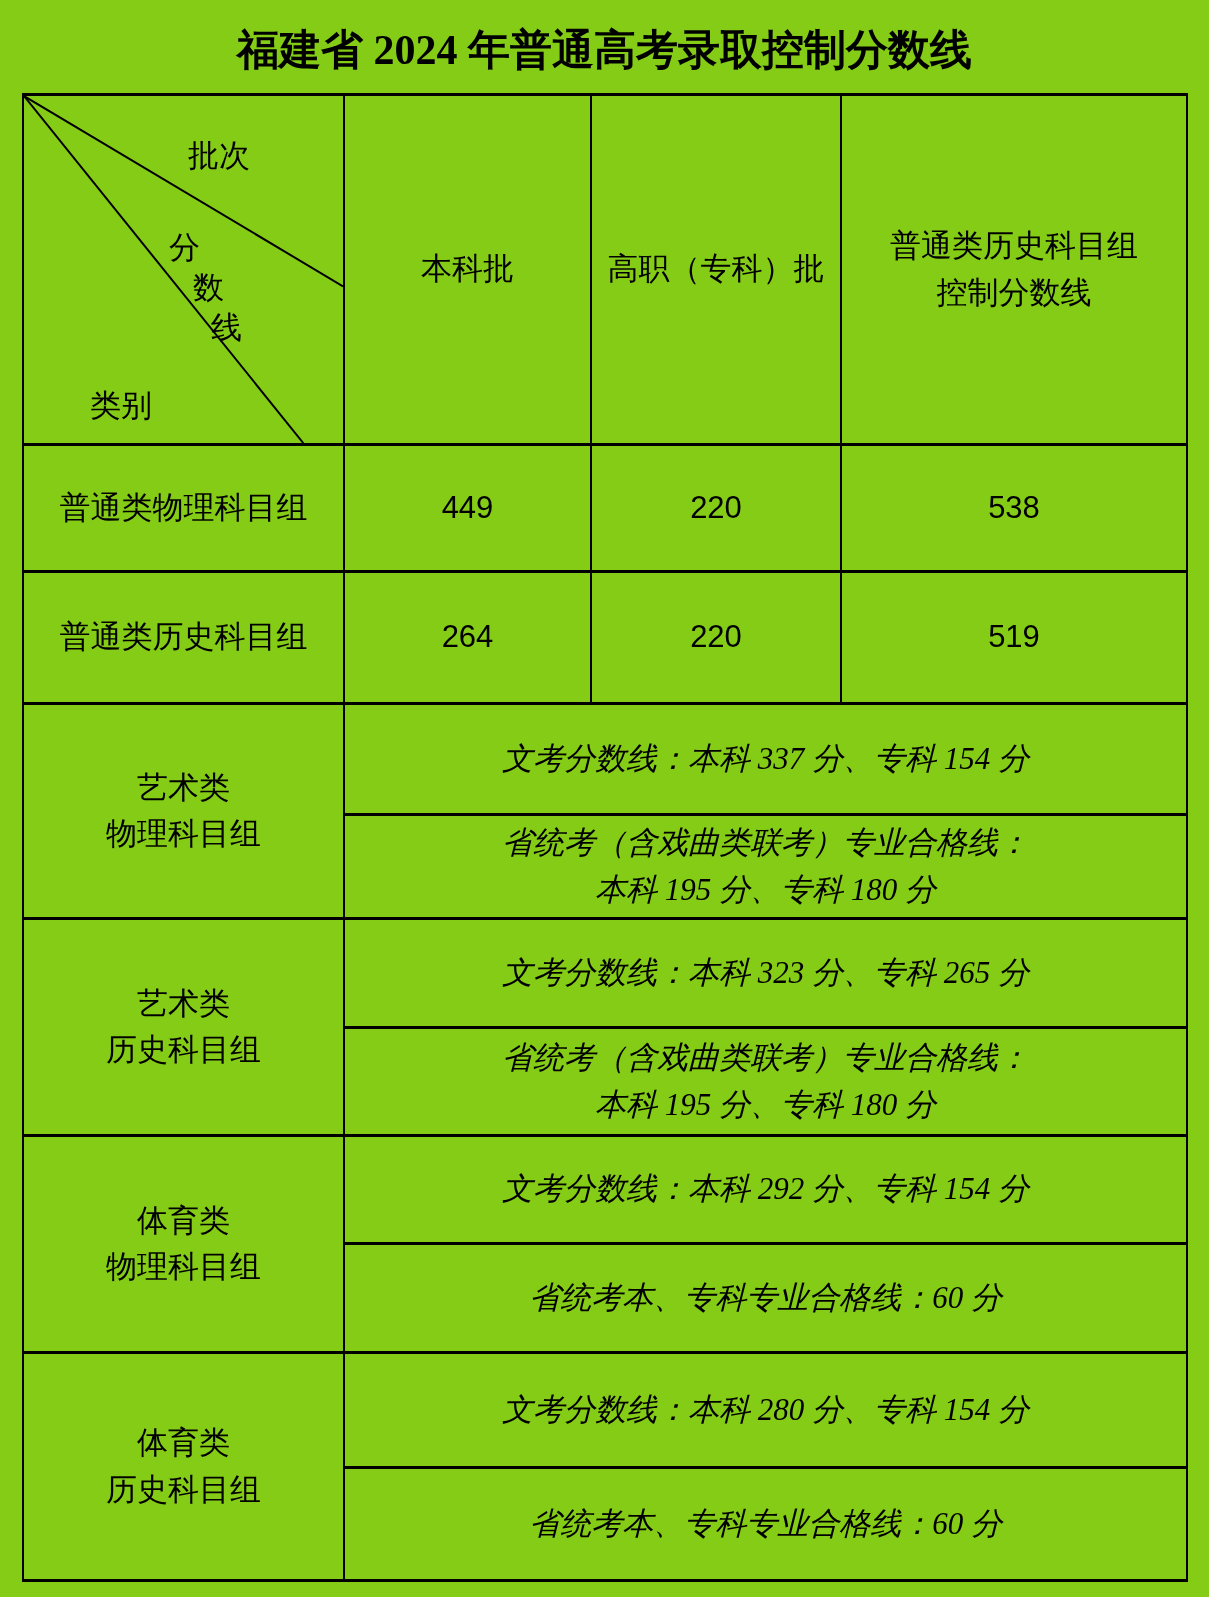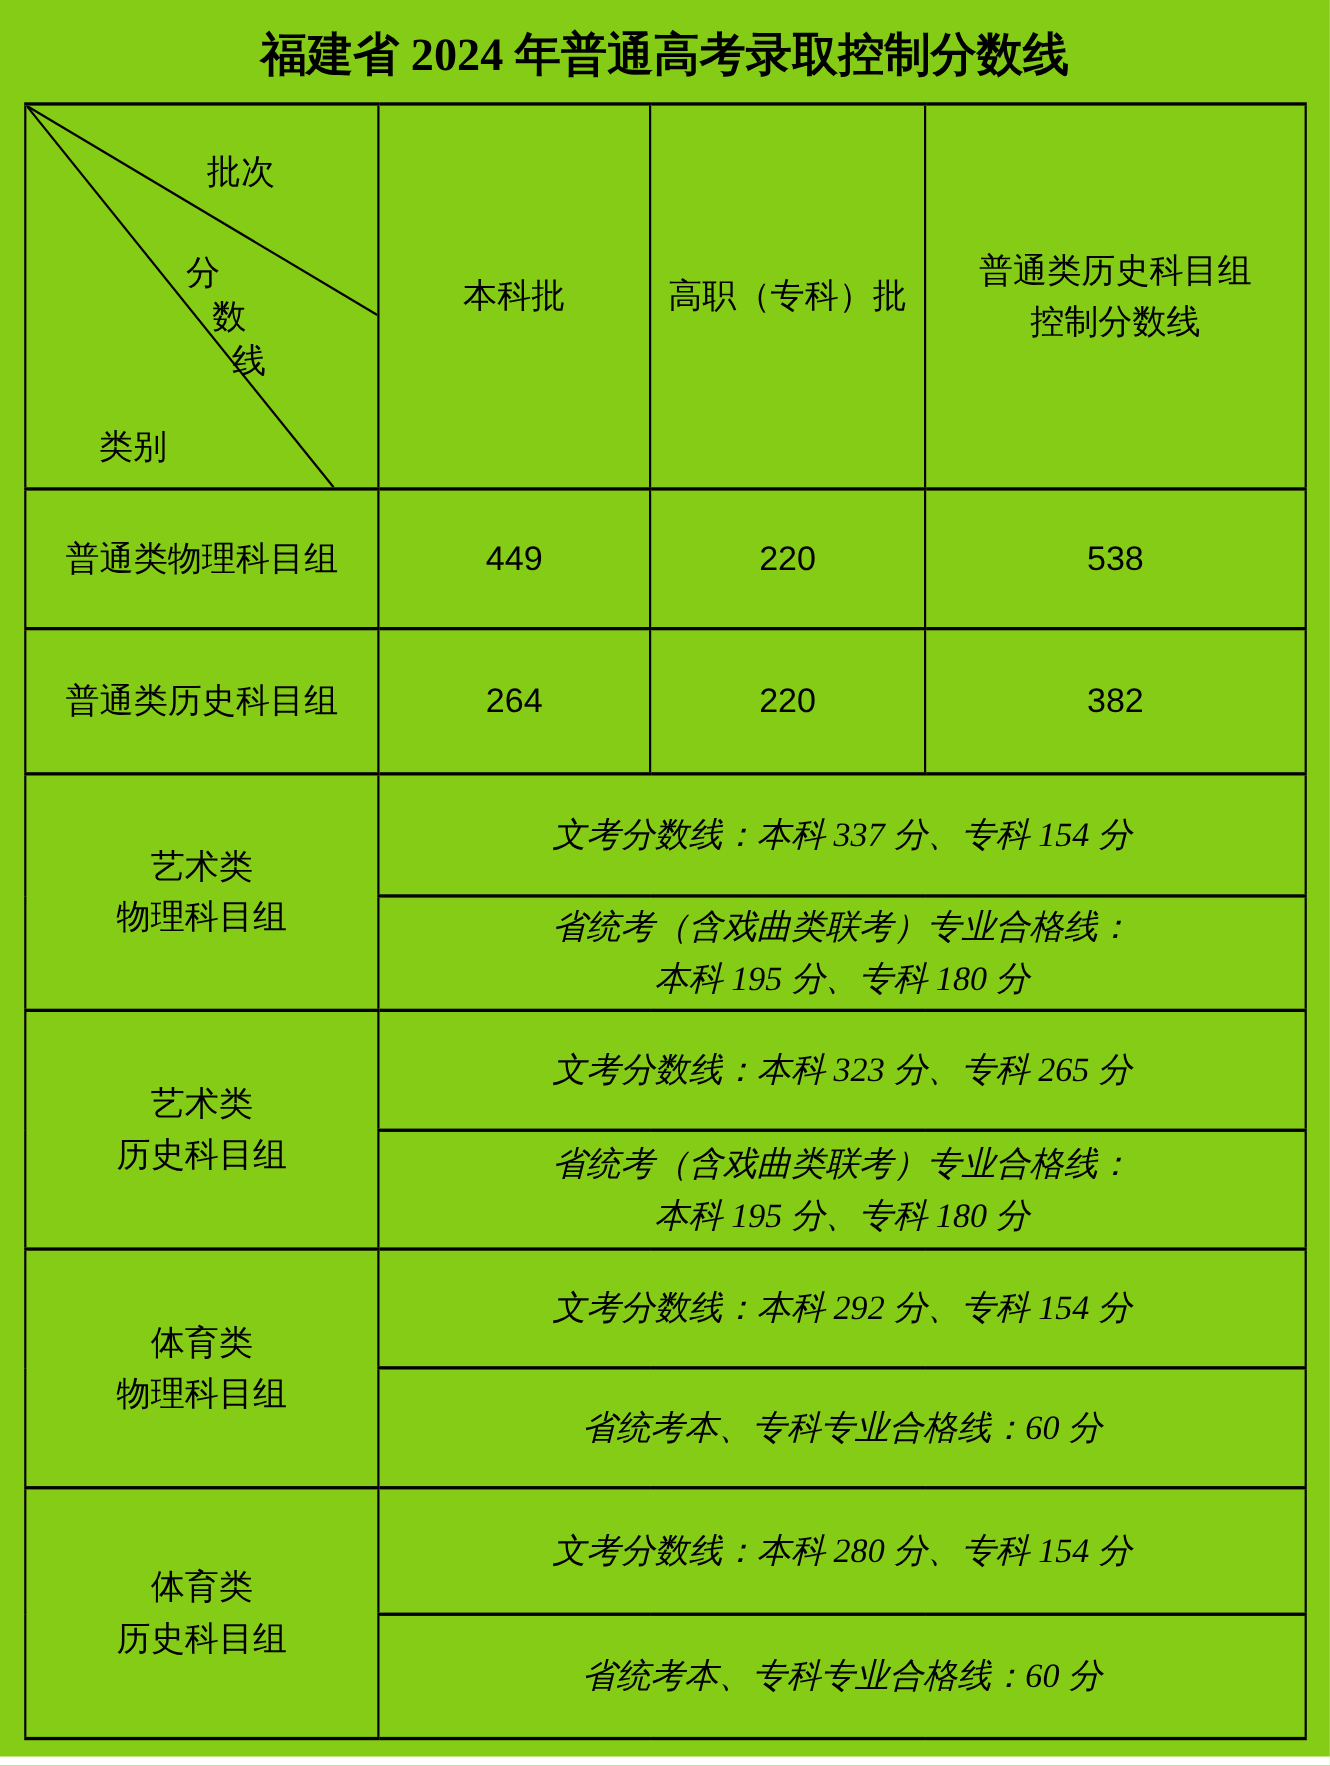--- a/index.html
+++ b/index.html
@@ -115,21 +115,21 @@
       <td>普通类物理科目组</td>
       <td class="num">449</td>
       <td class="num">220</td>
       <td class="num">538</td>
     </tr>
 
     <tr style="height:132px">
       <td>普通类历史科目组</td>
       <td class="num">264</td>
       <td class="num">220</td>
-      <td class="num">382</td>
+      <td class="num">519</td>
     </tr>
 
     <tr style="height:111px">
       <td rowspan="2" class="cat-cell">艺术类
 物理科目组</td>
       <td colspan="3" class="text-cell">文考分数线：本科 337 分、专科 154 分</td>
     </tr>
     <tr style="height:104px">
       <td colspan="3" class="text-cell">省统考（含戏曲类联考）专业合格线：
 本科 195 分、专科 180 分</td>

